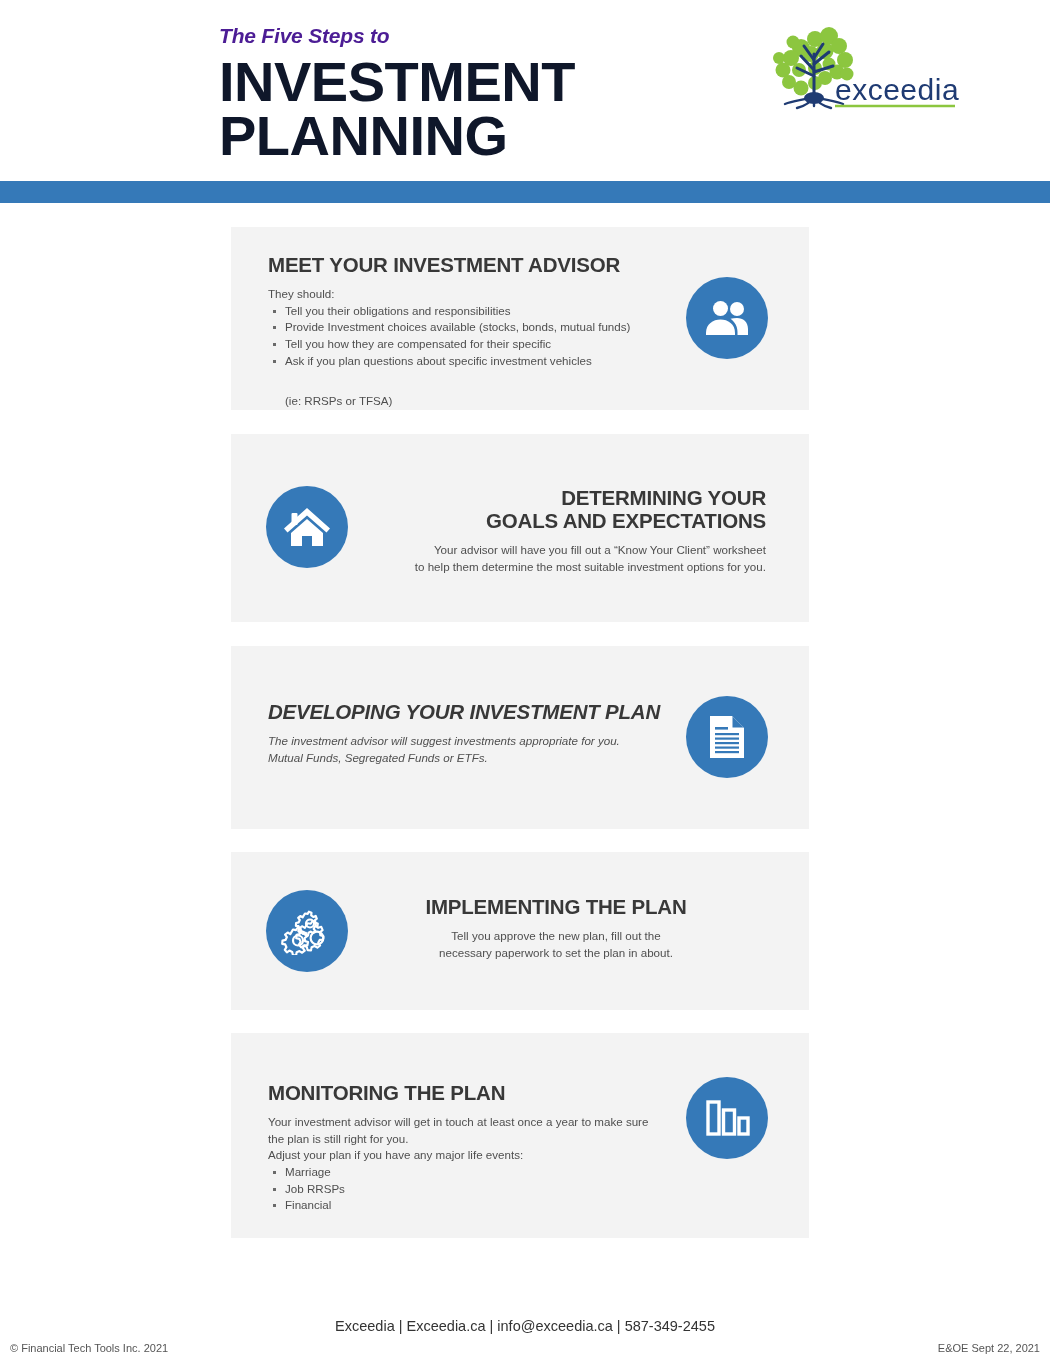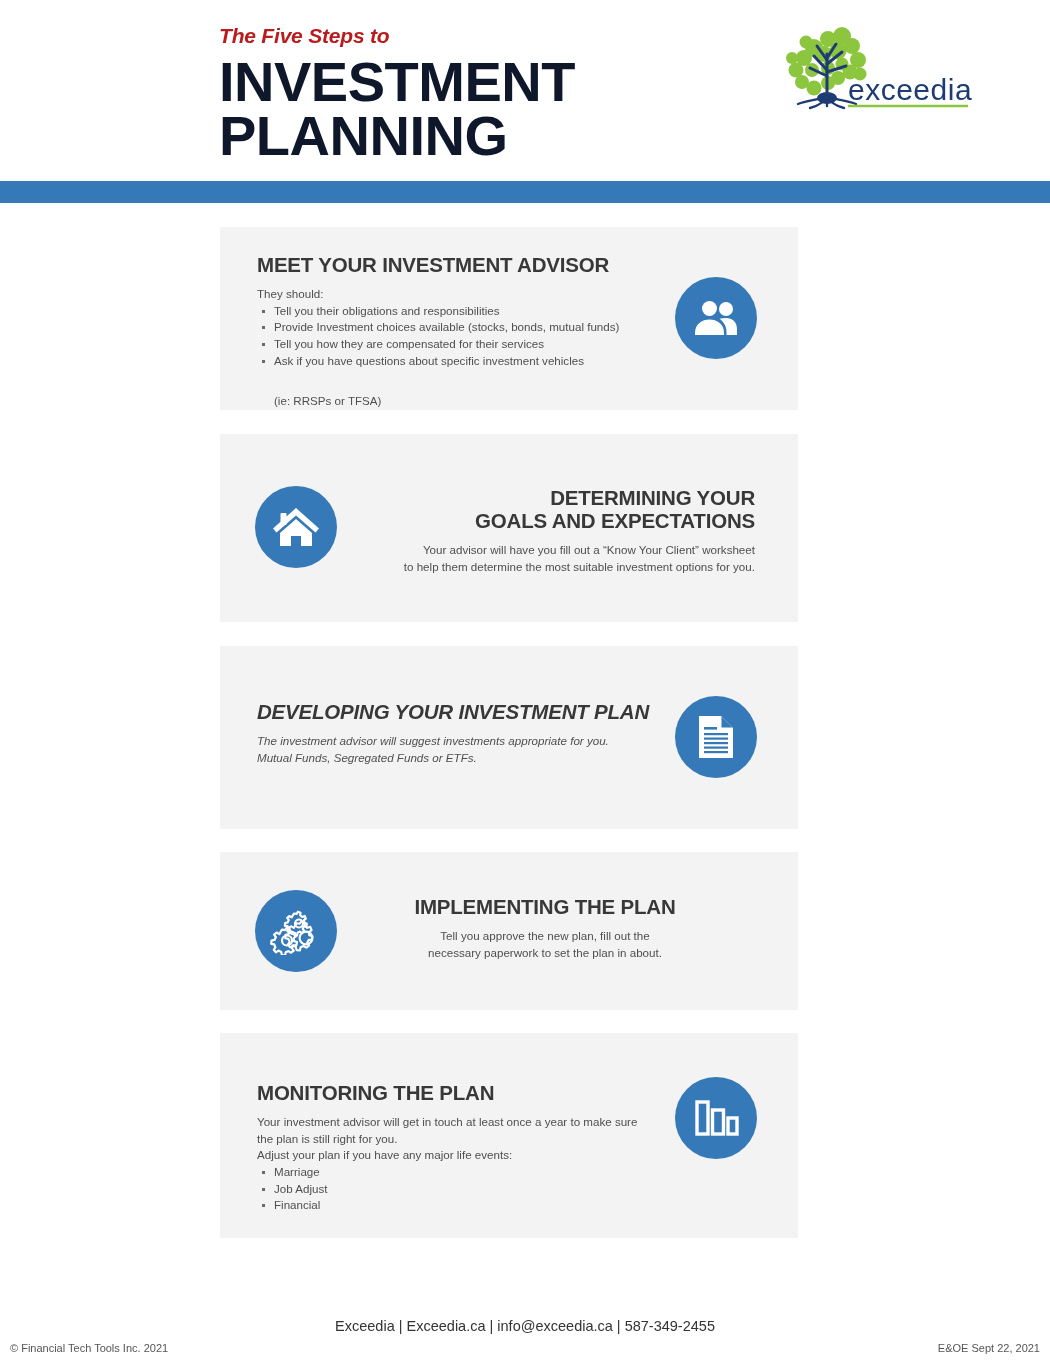--- a/index.html
+++ b/index.html
@@ -12,59 +12,59 @@
   }
   .page { position: relative; width: 1050px; height: 1363px; background:#fff; }
 
   
   .header { position: relative; height: 181px; }
   .header-text { position: absolute; left: 219px; top: 24px; }
   .eyebrow {
     font-size: 21px;
     font-weight: bold;
     font-style: italic;
-    color: #b91c1c;
+    color: #4c1d95;
     letter-spacing: -0.2px;
     line-height: 1.1;
   }
   .main-title {
     font-size: 56px;
     font-weight: bold;
     color: #0f172a;
     line-height: 0.97;
     letter-spacing: -0.5px;
     margin-top: 8px;
     text-transform: uppercase;
   }
   .main-title span { display:block; }
 
   
   .logo-wrap {
     position: absolute;
-    right: 78px;
+    right: 91px;
     top: 20px;
     width: 200px;
     height: 100px;
   }
   .logo-wrap svg { display:block; width:200px; height:100px; }
 
   
   .blue-bar {
     position: absolute;
     left: 0; top: 181px;
     width: 1050px;
     height: 22px;
     background: #3579b8;
   }
 
   
   .cards { position: absolute; left: 0; top: 203px; width: 1050px; }
   .card {
     position: absolute;
-    left: 220px;
+    left: 231px;
     width: 578px;
     background: #f3f3f3;
   }
   .card-inner {
     position: relative;
     width: 100%;
     height: 100%;
   }
   .txt-block { position: absolute; }
   .card-title {
@@ -205,23 +205,23 @@
 
     <div class="card" style="top:24px; height:183px;">
       <div class="card-inner">
         <div class="txt-block" style="left:37px; top:27px; width:400px;">
           <div class="card-title">MEET YOUR INVESTMENT ADVISOR</div>
           <div class="card-body">
             <p>They should:</p>
             <ul class="bullets">
               <li><span>Tell you their obligations and responsibilities</span></li>
               <li><span>Provide Investment choices available (stocks, bonds, mutual funds)</span></li>
-              <li><span>Tell you how they are compensated for their services</span></li>
+              <li><span>Tell you how they are compensated for their specific</span></li>
               <li>
-                <span>Ask if you have questions about specific investment vehicles</span>
+                <span>Ask if you plan questions about specific investment vehicles</span>
                 <span class="cont">(ie: RRSPs or TFSA)</span>
               </li>
             </ul>
           </div>
         </div>
         <div class="icon-circle" style="left:455px; top:50px;">
           <svg width="46" height="38" viewBox="0 0 46 38" xmlns="http://www.w3.org/2000/svg" fill="#ffffff">
             <circle cx="16.5" cy="9.5" r="7.5"></circle>
             <circle cx="33" cy="10" r="7"></circle>
             <path d="M2 34 C2 25, 9 20.5, 16.5 20.5 C24 20.5, 31 25, 31 34 L31 36 L2 36 Z"></path>
@@ -307,21 +307,21 @@
     <div class="card" style="top:830px; height:205px;">
       <div class="card-inner">
         <div class="txt-block" style="left:37px; top:49px; width:400px;">
           <div class="card-title">MONITORING THE PLAN</div>
           <div class="card-body">
             <p>Your investment advisor will get in touch at least once a year to make sure</p>
             <p>the plan is still right for you.</p>
             <p>Adjust your plan if you have any major life events:</p>
             <ul class="bullets">
               <li><span>Marriage</span></li>
-              <li><span>Job Adjust</span></li>
+              <li><span>Job RRSPs</span></li>
               <li><span>Financial</span></li>
             </ul>
           </div>
         </div>
         <div class="icon-circle" style="left:455px; top:44px;">
           <svg width="46" height="40" viewBox="0 0 46 40" xmlns="http://www.w3.org/2000/svg" fill="none" stroke="#ffffff" stroke-width="3.4">
             <rect x="4" y="4" width="11" height="32"></rect>
             <rect x="19.5" y="12" width="11" height="24"></rect>
             <rect x="35" y="20" width="9" height="16"></rect>
           </svg>

